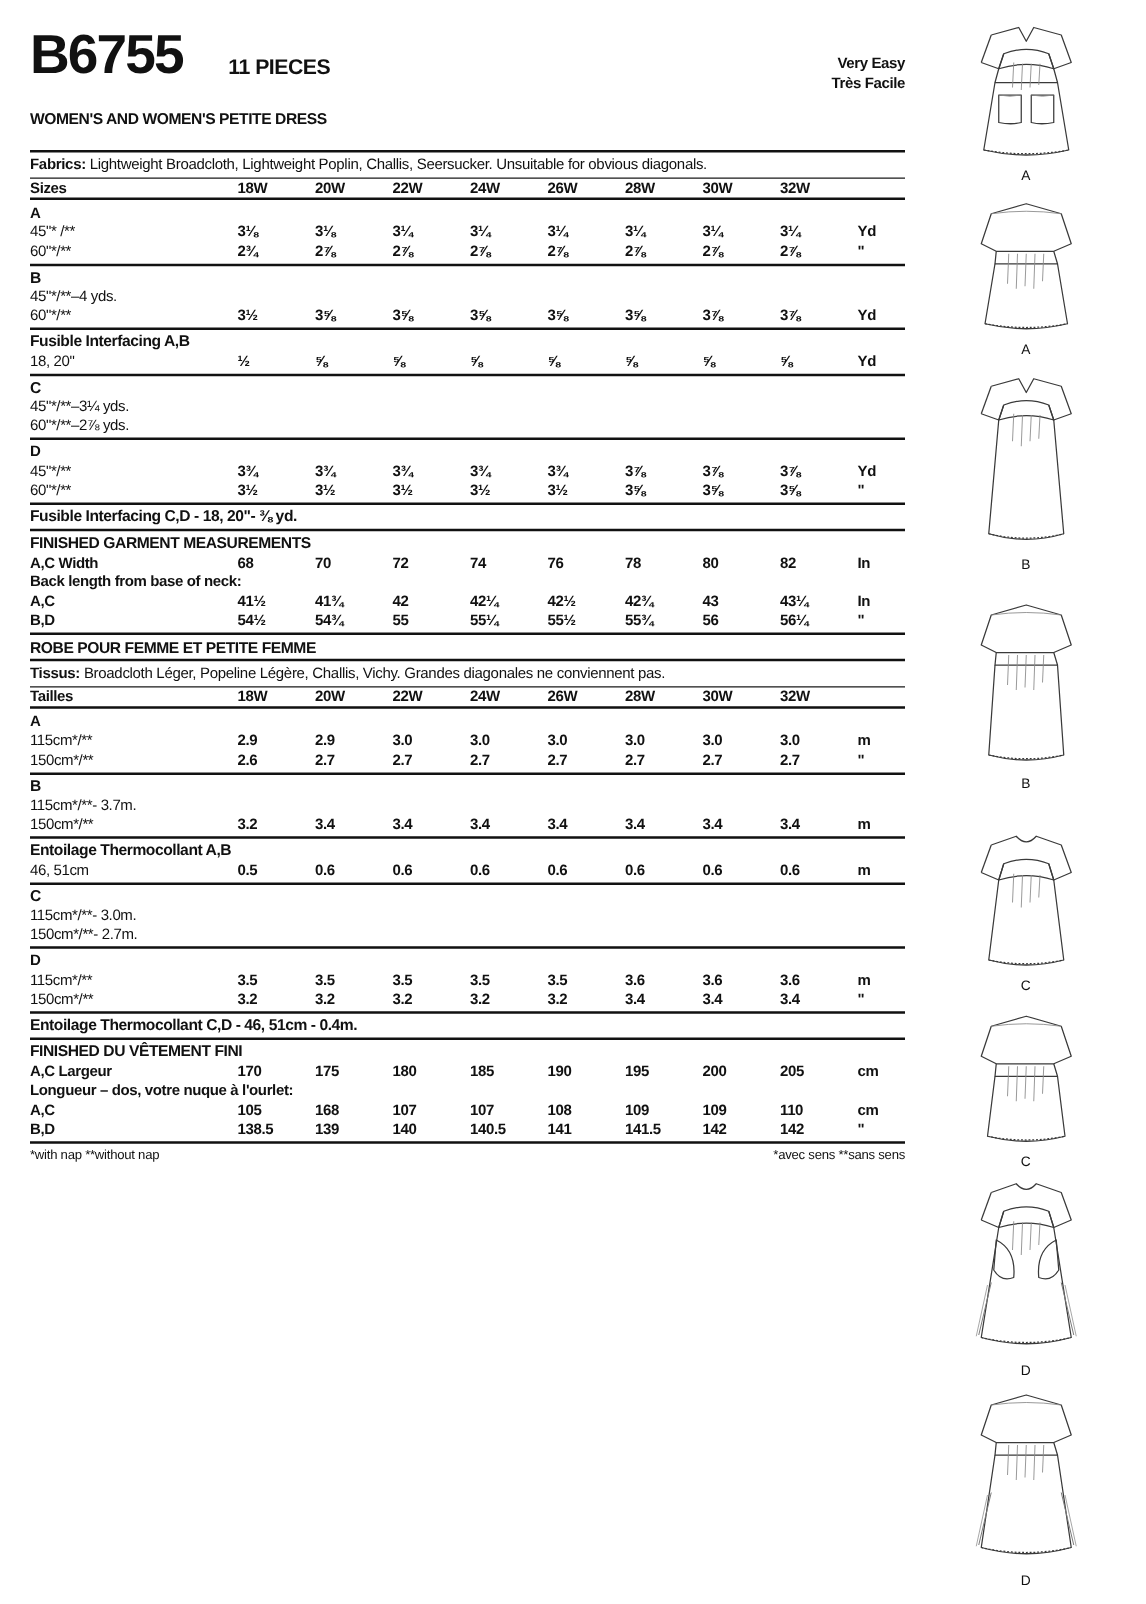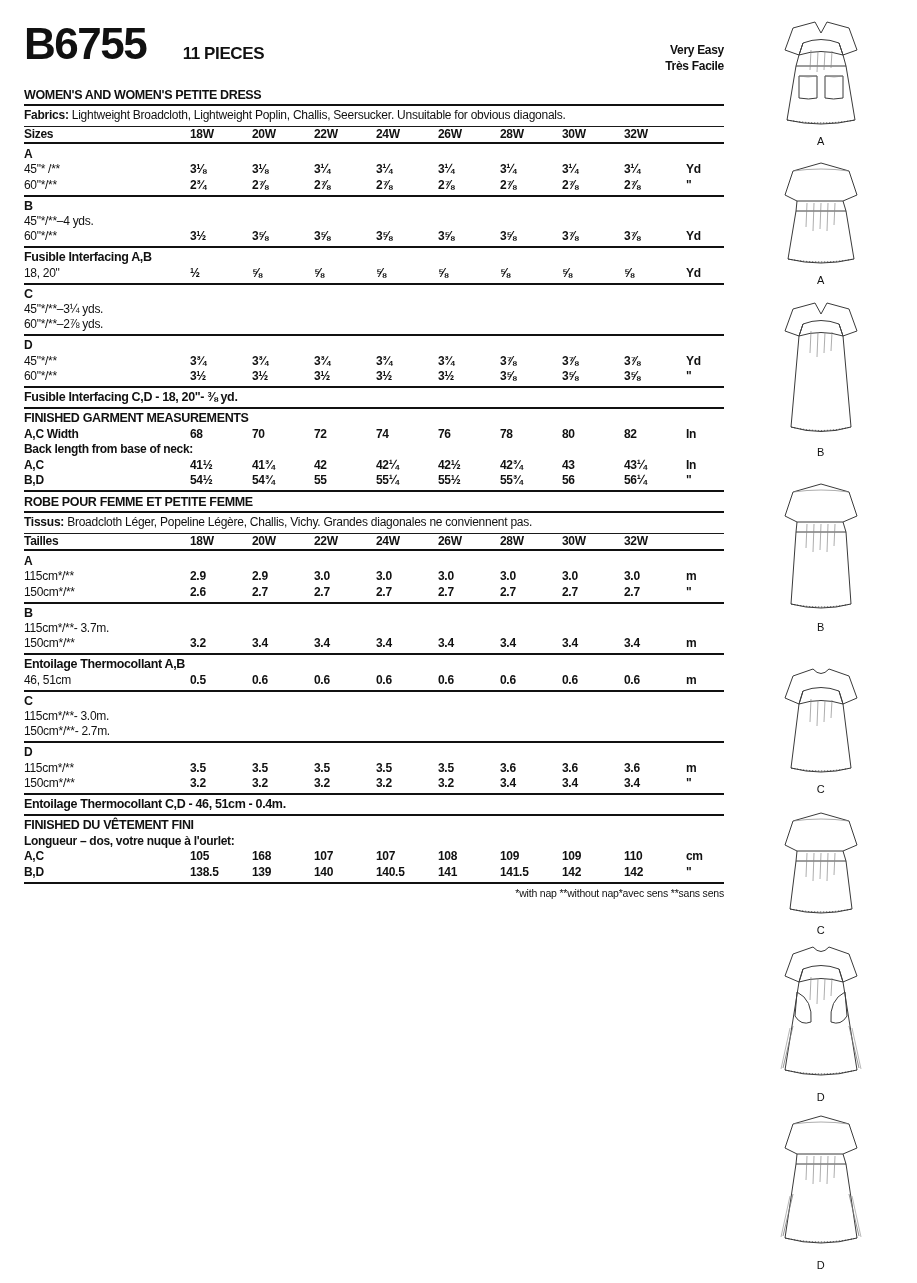--- a/index.html
+++ b/index.html
@@ -31,21 +31,21 @@
     margin-left: 32px; padding-bottom: 6px;
   }
   .ease {
     position: absolute; right: 0; top: 24px;
     text-align: right; font-size: 12px; font-weight: bold;
     line-height: 16px; letter-spacing: -0.3px;
   }
 
   .garment-title {
     font-size: 12.5px; font-weight: bold; letter-spacing: -0.35px;
-    padding-bottom: 2px;
+    padding-bottom: 18px;
   }
 
   
   .rule-thin { border-top: 1px solid #1a1a1a; }
   .rule-dbl  { border-top: 2.4px solid #111; }
 
   .fabrics {
     font-size: 12px; letter-spacing: -0.25px;
     padding: 2px 0 2.5px 0; line-height: 15px;
   }
@@ -72,21 +72,21 @@
   .sect { padding: 2px 0 2px 0; }
   .blk-title { font-size: 12.5px; font-weight: bold; letter-spacing: -0.35px; line-height: 15px; }
   .blk-line  { font-size: 12px; letter-spacing: -0.3px; line-height: 15px; }
 
   .fr-head {
     font-size: 12.5px; font-weight: bold; letter-spacing: -0.35px;
     padding: 2.5px 0 2.5px 0;
   }
 
   .footnote {
-    display: flex; justify-content: flex-end;
+    display: flex; justify-content: space-between;
     font-size: 10.5px; letter-spacing: -0.2px;
     padding-top: 3px;
   }
 
   
   #figs {
     position: absolute; right: 0px; top: 0px;
     width: 193px; height: 1283px;
   }
   .fig {
@@ -606,20 +606,32 @@
             <col class="dat">
             <col class="dat">
             <col class="dat">
             <col class="dat">
             <col class="dat">
             <col class="dat">
             <col class="dat">
             <col class="unit">
           </colgroup>
         <tbody>
+            <tr>
+          <td class="lbl b">A,C Largeur</td>
+          <td class="dat b">170</td>
+          <td class="dat b">175</td>
+          <td class="dat b">180</td>
+          <td class="dat b">185</td>
+          <td class="dat b">190</td>
+          <td class="dat b">195</td>
+          <td class="dat b">200</td>
+          <td class="dat b">205</td>
+          <td class="unit b">cm</td>
+        </tr>
         <tr>
           <td class="lbl b" colspan="10">Longueur – dos, votre nuque à l'ourlet:</td>
         </tr>
         <tr>
           <td class="lbl b">A,C</td>
           <td class="dat b">105</td>
           <td class="dat b">168</td>
           <td class="dat b">107</td>
           <td class="dat b">107</td>
           <td class="dat b">108</td>

